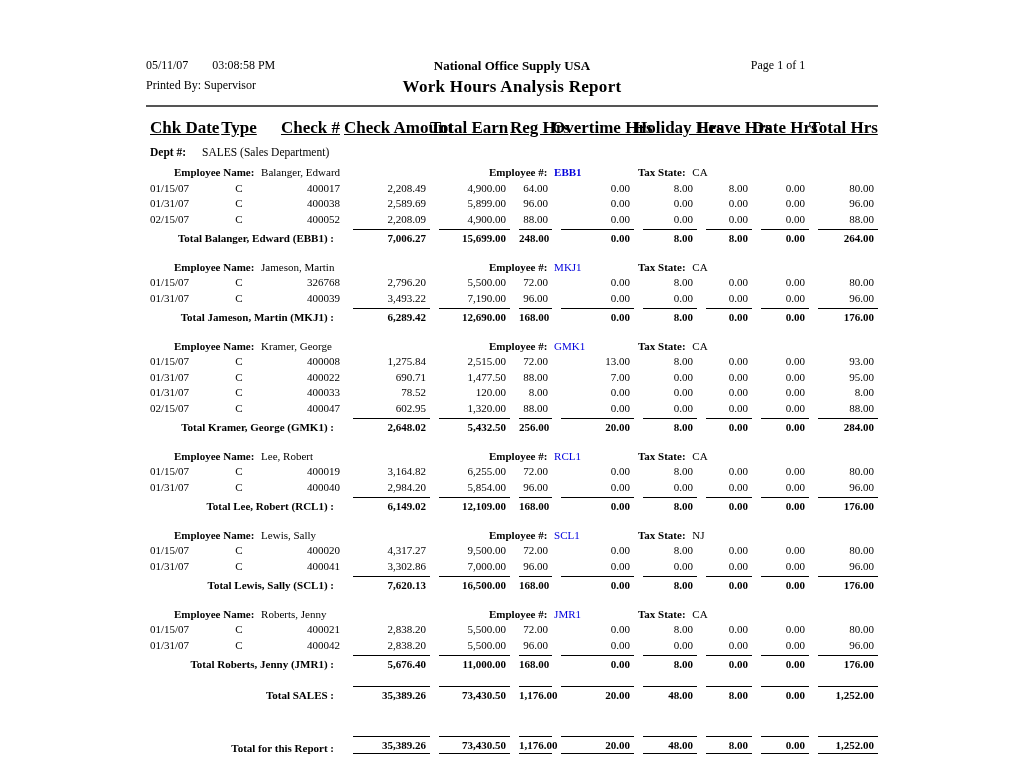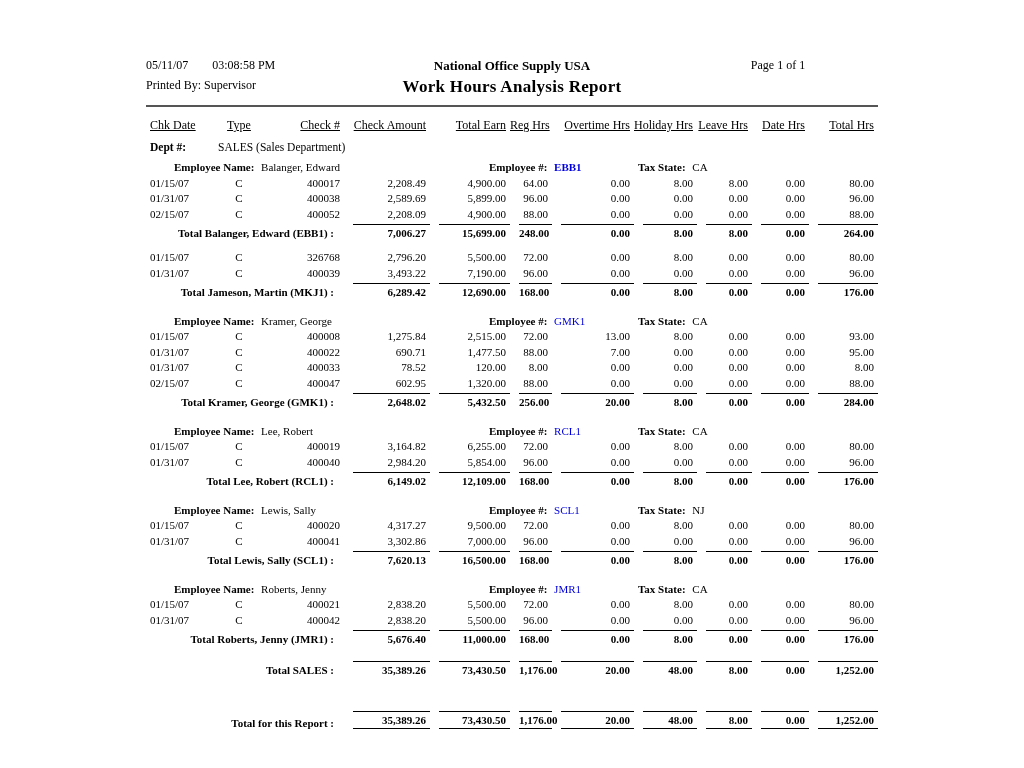--- a/index.html
+++ b/index.html
@@ -24,37 +24,37 @@
   .hdr-right  { font-size:12px; text-align:center; }
   .top-rule   { border:none; border-top:2px solid #555; margin:8px 0 0 0; }
 
   
   table.rpt {
     width:732px; margin-top:11px;
     border-collapse:collapse; table-layout:fixed;
     font-size:11px;
   }
   th {
-    font-size:12px; font-weight:normal; text-decoration:underline;
+    font-size:17px; font-weight:bold; text-decoration:underline;
     white-space:nowrap; padding:0 0 3px 0; vertical-align:bottom;
   }
   td { padding:0; vertical-align:bottom; white-space:nowrap; }
   .al { text-align:left; }
   th.c0 { text-align:left; padding-left:4px; }
   th.c1 { text-align:center; }
   th.c2,th.c3,th.c4,th.c5,th.c6,th.c7,th.c8,th.c9,th.c10 { text-align:right; padding-right:4px; }
 
   tr.detail td { height:15.5px; }
   td.c0 { text-align:left; padding-left:4px; }
   td.c1 { text-align:center; }
   td.c2,td.c3,td.c4,td.c5,td.c6,td.c7,td.c8,td.c9,td.c10 { text-align:right; padding-right:4px; }
 
   tr.dept-row td { height:17px; font-size:11.5px; padding-left:4px; }
   .bold { font-weight:bold; }
-  .dept-val { margin-left:32px; font-weight:normal; }
+  .dept-val { margin-left:16px; font-weight:normal; }
 
   tr.emp-row td { height:20px; }
   .emp-line { position:relative; height:14px; }
   .emp-line .fld { position:absolute; bottom:0; white-space:nowrap; }
   .fld-name { left:28px; }
   .fld-num  { left:343px; }
   .fld-tax  { left:492px; }
   .fld .val { font-weight:normal; margin-left:4px; }
 
   tr.total-row td { padding-top:4px; padding-bottom:5px; font-weight:bold; }
@@ -190,20 +190,29 @@
           <td class="tnum">
             <div class="oline">0.00</div>
           </td>
           <td class="tnum">
             <div class="oline">264.00</div>
           </td>
         </tr>
         <tr class="sp">
           <td colspan="11" style="height: 4px;"></td>
         </tr>
+        <tr class="emp-row">
+          <td colspan="11">
+            <div class="emp-line">
+              <span class="fld fld-name bold"><span>Employee Name:</span><span class="val"> Jameson, Martin</span></span>
+              <span class="fld fld-num bold"><span>Employee #: </span><span class="val" style="color: rgb(0, 0, 221); font-weight: normal;">MKJ1</span></span>
+              <span class="fld fld-tax bold"><span>Tax State:</span><span class="val"> CA</span></span>
+            </div>
+          </td>
+        </tr>
         <tr class="detail">
           <td class="c0">01/15/07</td>
           <td class="c1">C</td>
           <td class="c2">326768</td>
           <td class="c3">2,796.20</td>
           <td class="c4">5,500.00</td>
           <td class="c5">72.00</td>
           <td class="c6">0.00</td>
           <td class="c7">8.00</td>
           <td class="c8">0.00</td>

